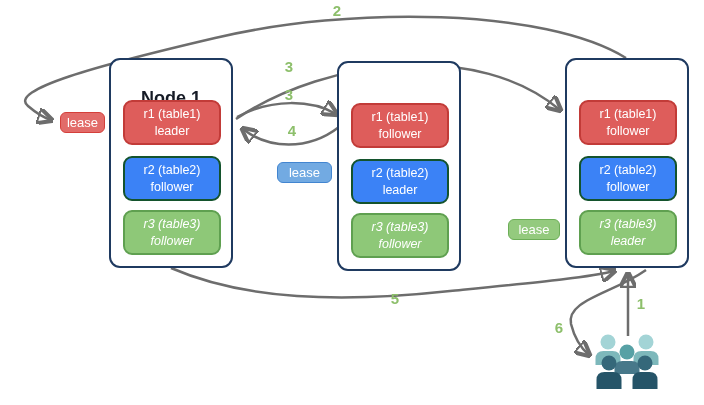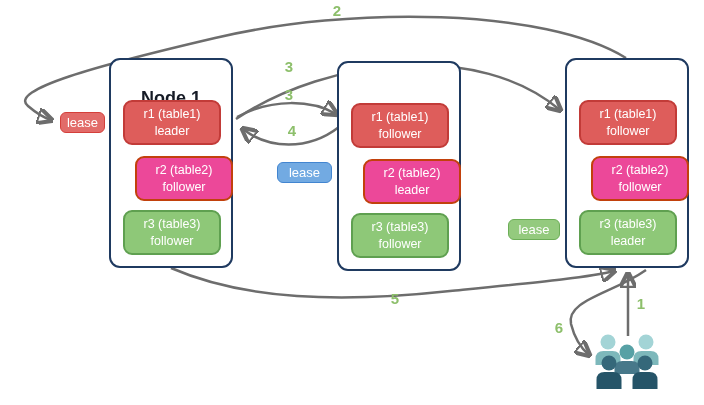--- a/index.html
+++ b/index.html
@@ -18,25 +18,25 @@
     text-align:center; font-weight:bold; font-size:18px; color:#161b26;
     margin-top:28px;
   }
   .range {
     position:absolute; left:12px; width:98px; height:45px; box-sizing:border-box;
     border-radius:9px; color:#ffffff; font-size:12.5px; line-height:1.3;
     display:flex; flex-direction:column; align-items:center; justify-content:center;
     text-align:center;
   }
   .range.red   { background:#de5d5b; border:2px solid #c23b38; }
-  .range.blue  { background:#ec4899; border:2px solid #c2410c;margin-left:12px; }
+  .range.blue  { background:#3b82f6; border:2px solid #14532d; }
   .range.green { background:#8ec878; border:2px solid #5fa050; }
   .r-pos-0 { top:40px; }
   .r-pos-1 { top:96px; }
-  .r-pos-2 { top:150px; }
+  .r-pos-2 { top:150px;font-style:italic; }
 
   .chip {
     position:absolute; height:21px; box-sizing:border-box; border-radius:6px;
     color:#ffffff; font-size:13px; display:flex; align-items:center;
     justify-content:center; padding:8px 2px;
   }
   .chip.red   { left:60px;  top:112px; width:45px; background:#e26b69; border:1.5px solid #d43f3a; }
   .chip.blue  { left:277px; top:162px; width:55px; background:#72aae2; border:1.5px solid #4285d0; }
   .chip.green { left:508px; top:219px; width:52px; background:#94ca7e; border:1.5px solid #6cae57; }
 

